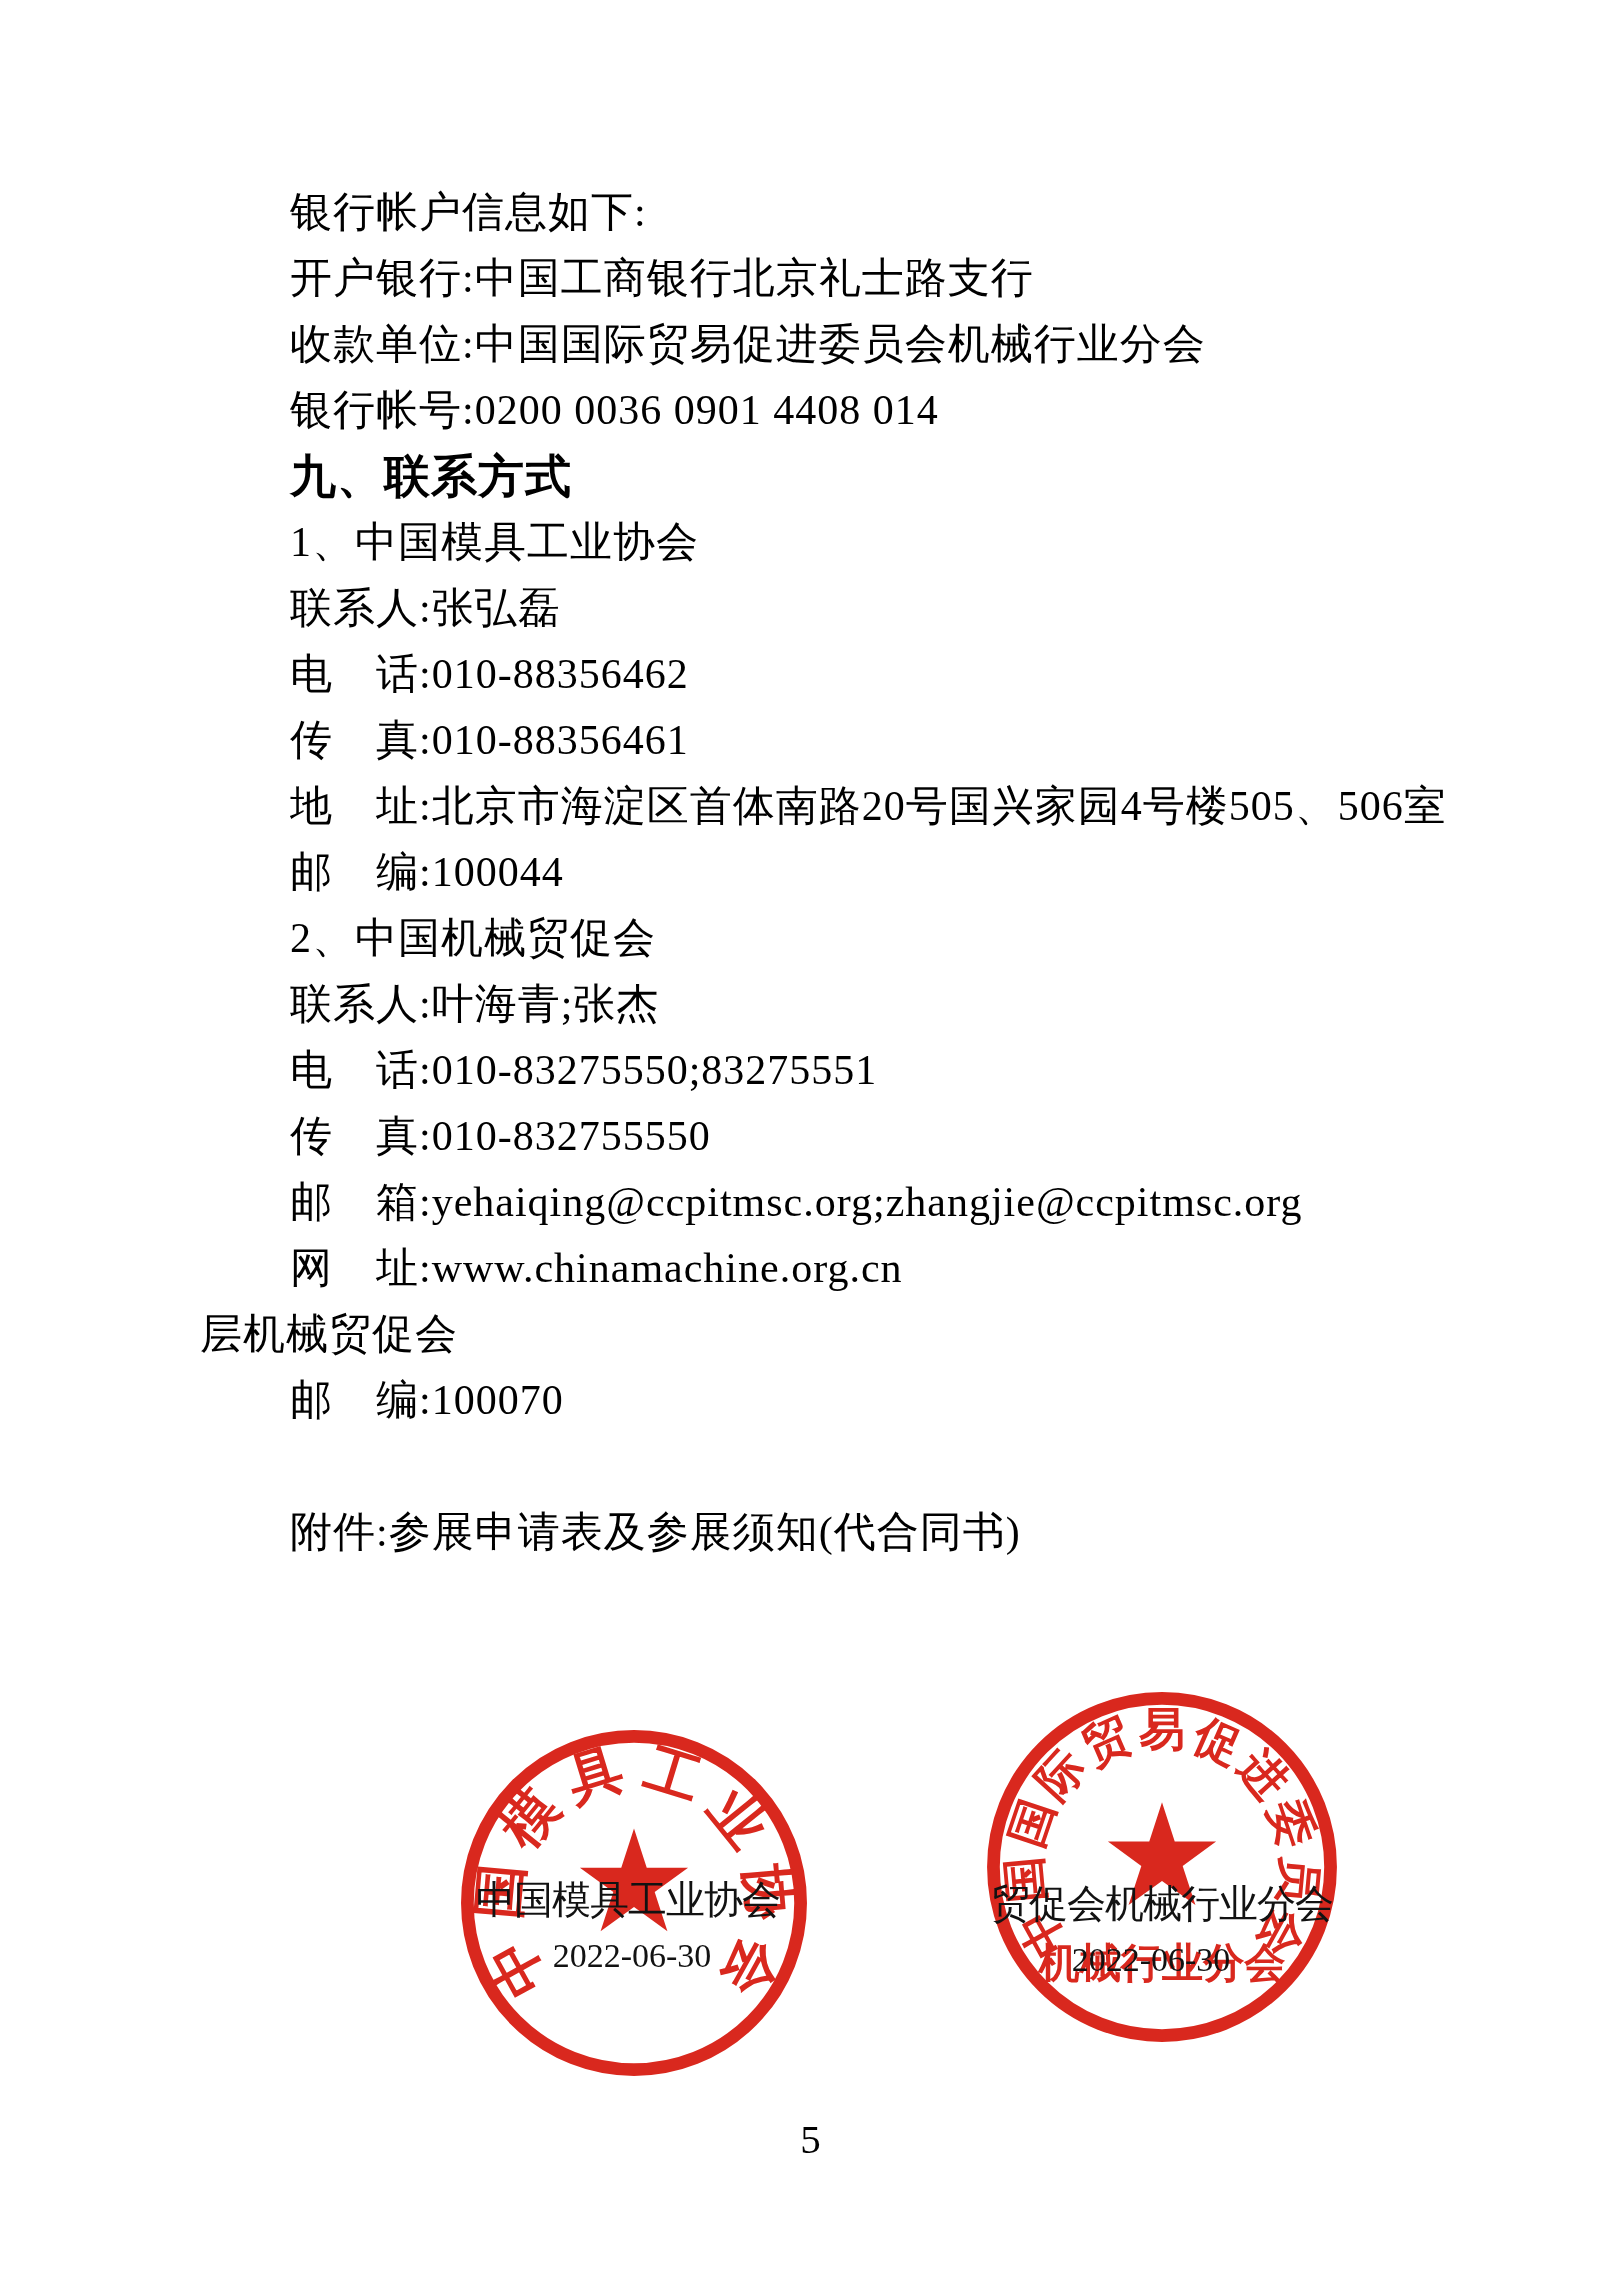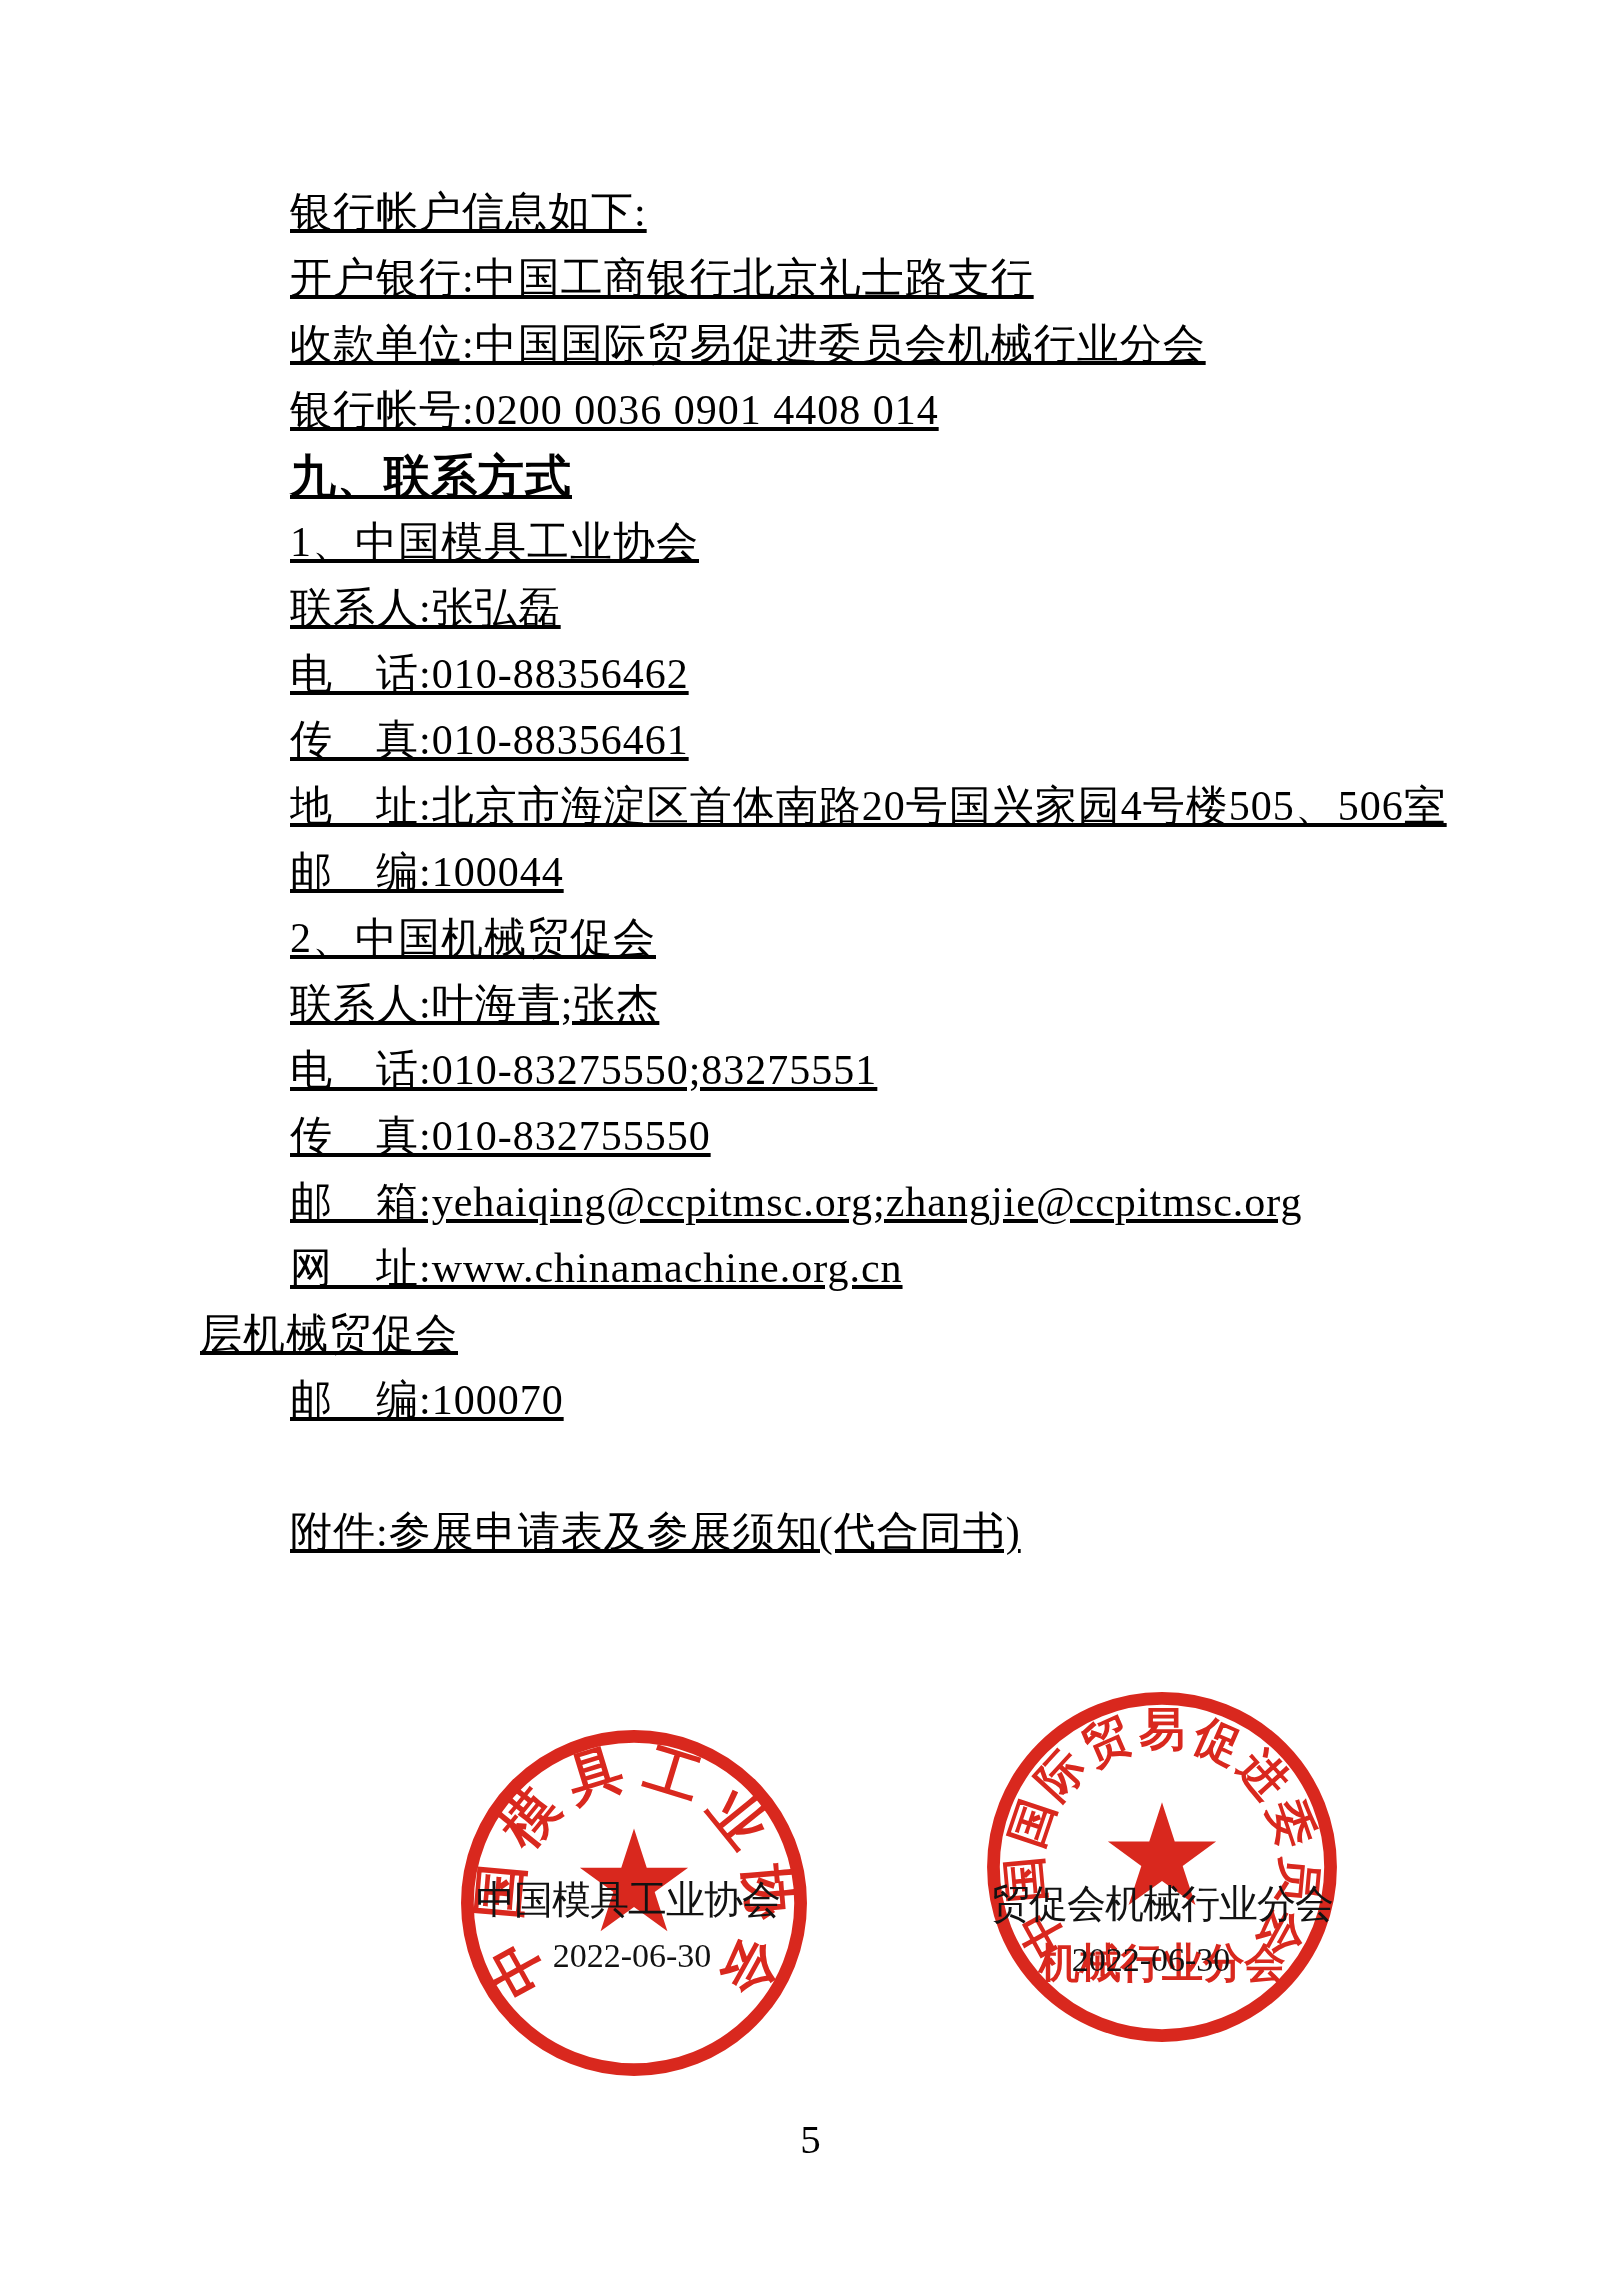--- a/index.html
+++ b/index.html
@@ -12,21 +12,20 @@
     overflow:hidden;
   }
   .content {
     position:absolute; left:200px; top:179px; width:1274px;
   }
   .line {
     font-size:42px;
     line-height:66px;
     letter-spacing:1px;
     white-space:pre;
-    text-decoration:underline;
   }
   .line.indent { padding-left:90px; }
   .line.heading {
     font-family:"Liberation Sans","DejaVu Sans",sans-serif;
     font-weight:700;
     font-size:46px;
   }
   .line.blank { height:66px; }
   .stamp { position:absolute; width:392px; height:392px; }
   .stamp svg { display:block; width:392px; height:392px; }

